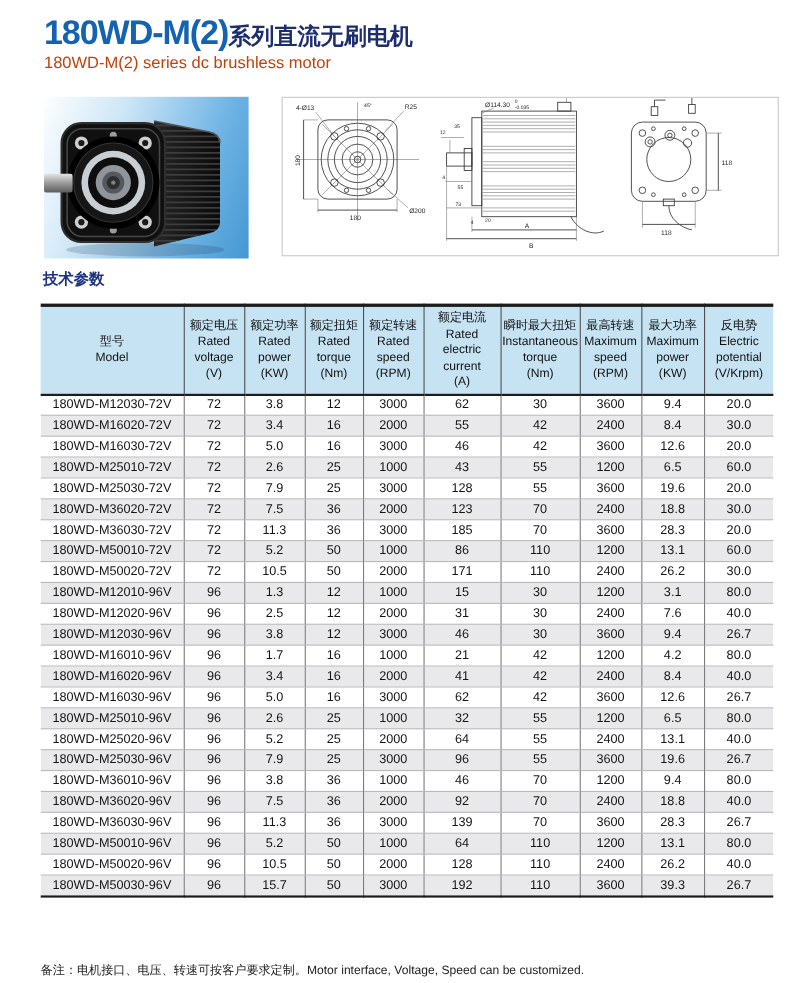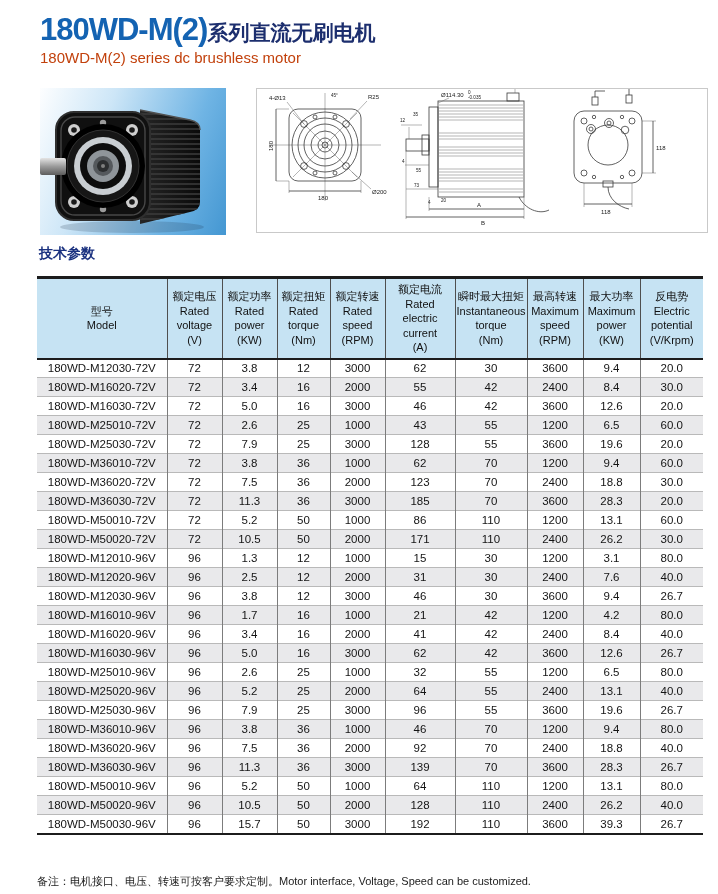--- a/index.html
+++ b/index.html
@@ -377,32 +377,20 @@
           <td>7.9</td>
           <td>25</td>
           <td>3000</td>
           <td>128</td>
           <td>55</td>
           <td>3600</td>
           <td>19.6</td>
           <td>20.0</td>
         </tr>
         <tr>
-          <td>180WD-M36010-72V</td>
-          <td>72</td>
-          <td>3.8</td>
-          <td>36</td>
-          <td>1000</td>
-          <td>62</td>
-          <td>70</td>
-          <td>1200</td>
-          <td>9.4</td>
-          <td>60.0</td>
-        </tr>
-        <tr>
           <td>180WD-M36020-72V</td>
           <td>72</td>
           <td>7.5</td>
           <td>36</td>
           <td>2000</td>
           <td>123</td>
           <td>70</td>
           <td>2400</td>
           <td>18.8</td>
           <td>30.0</td>

